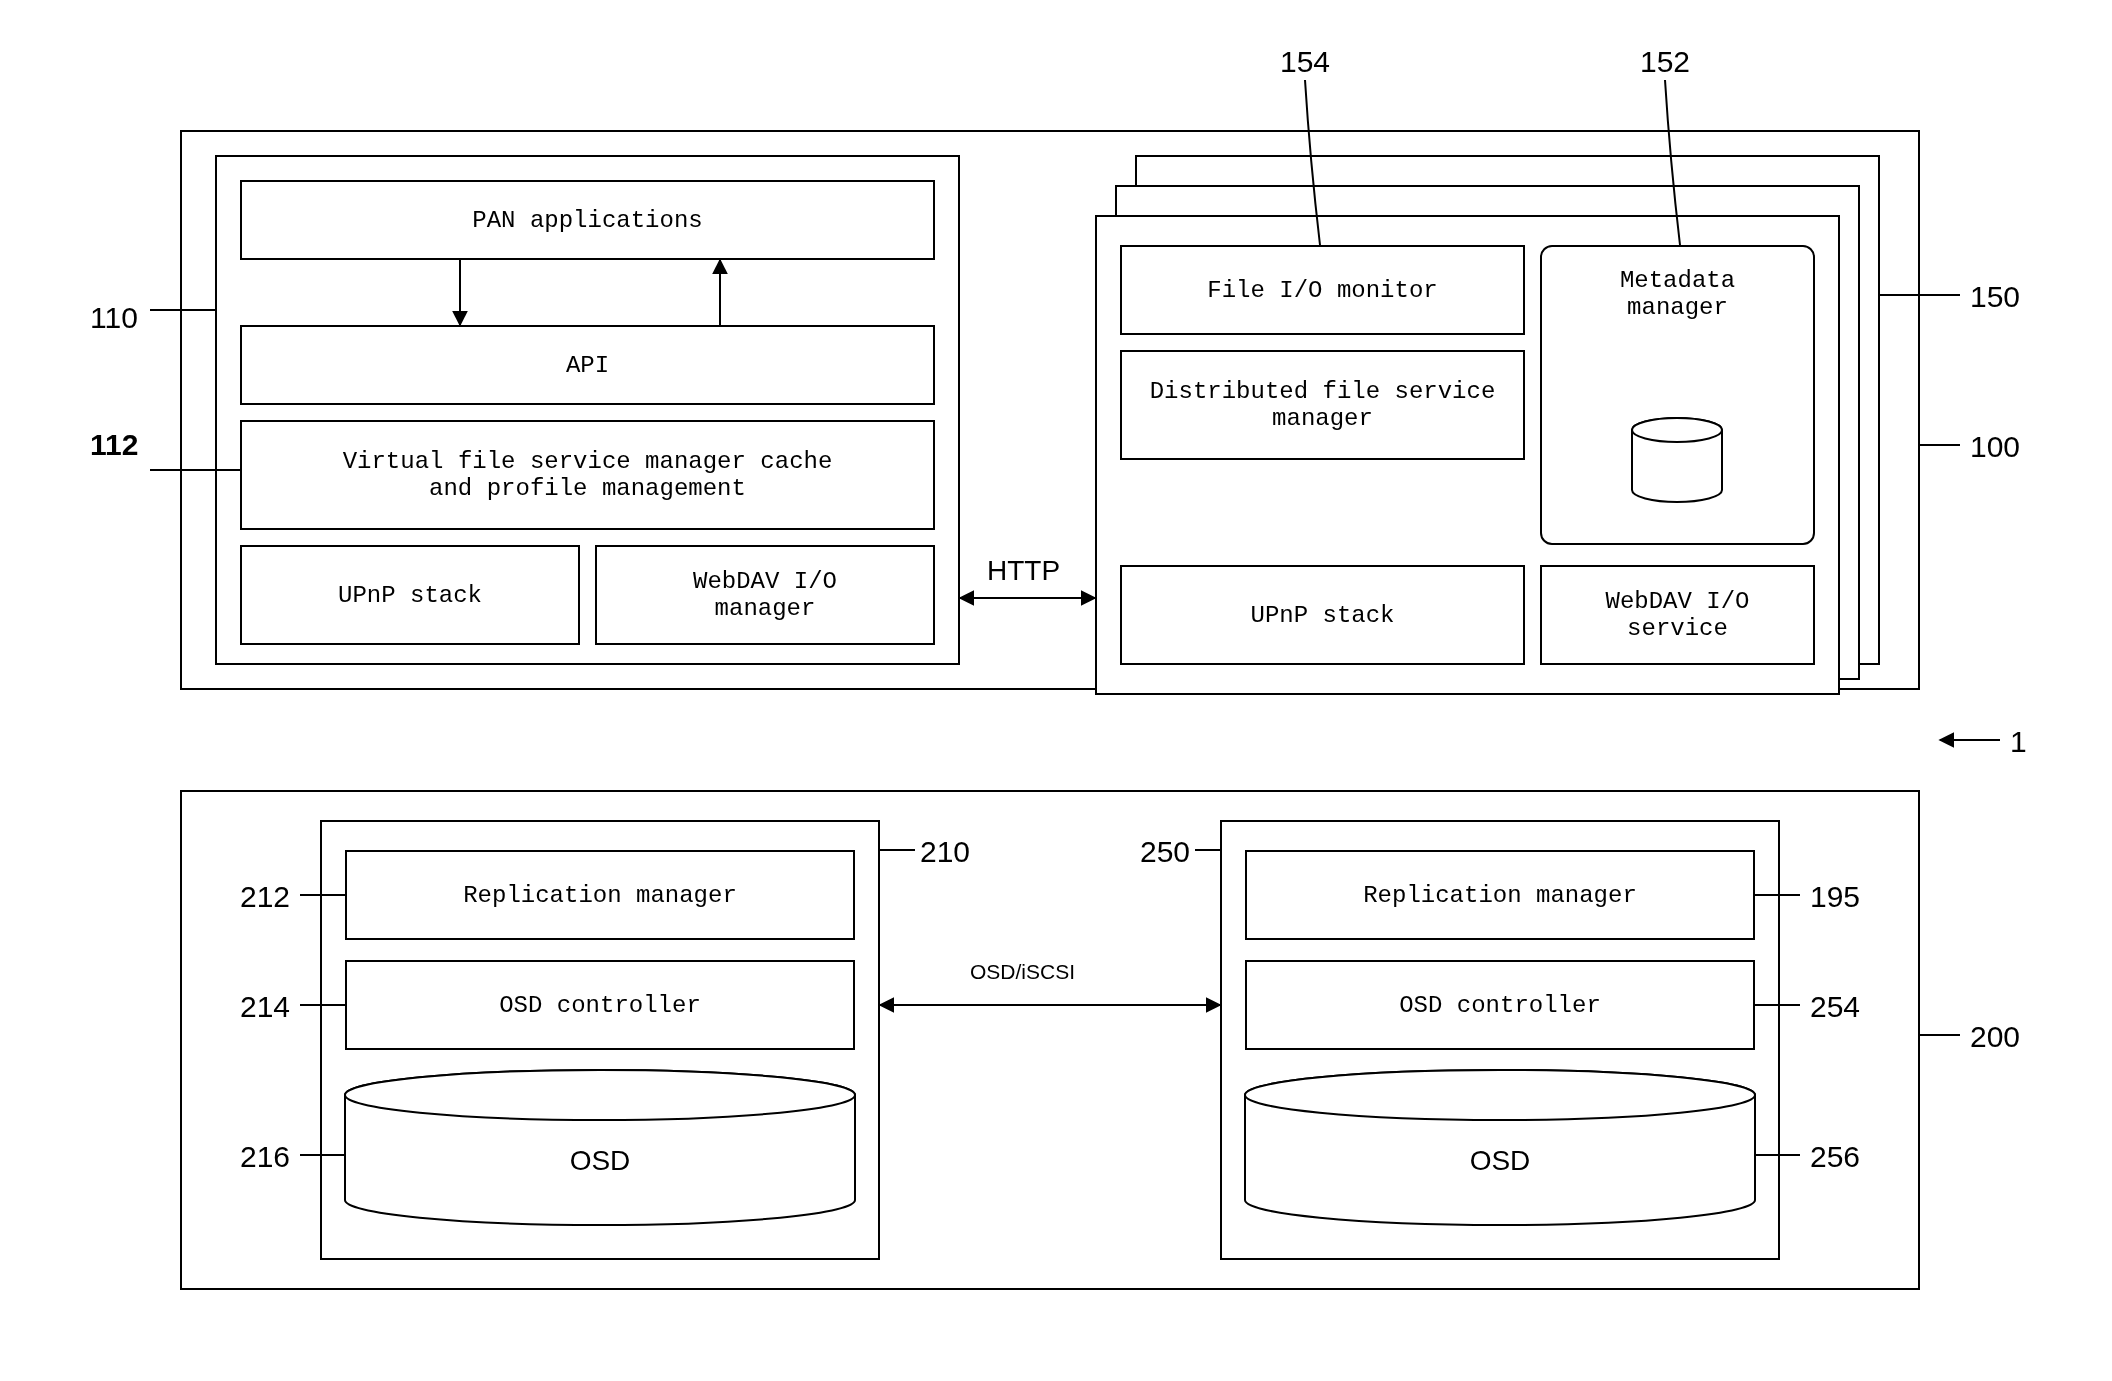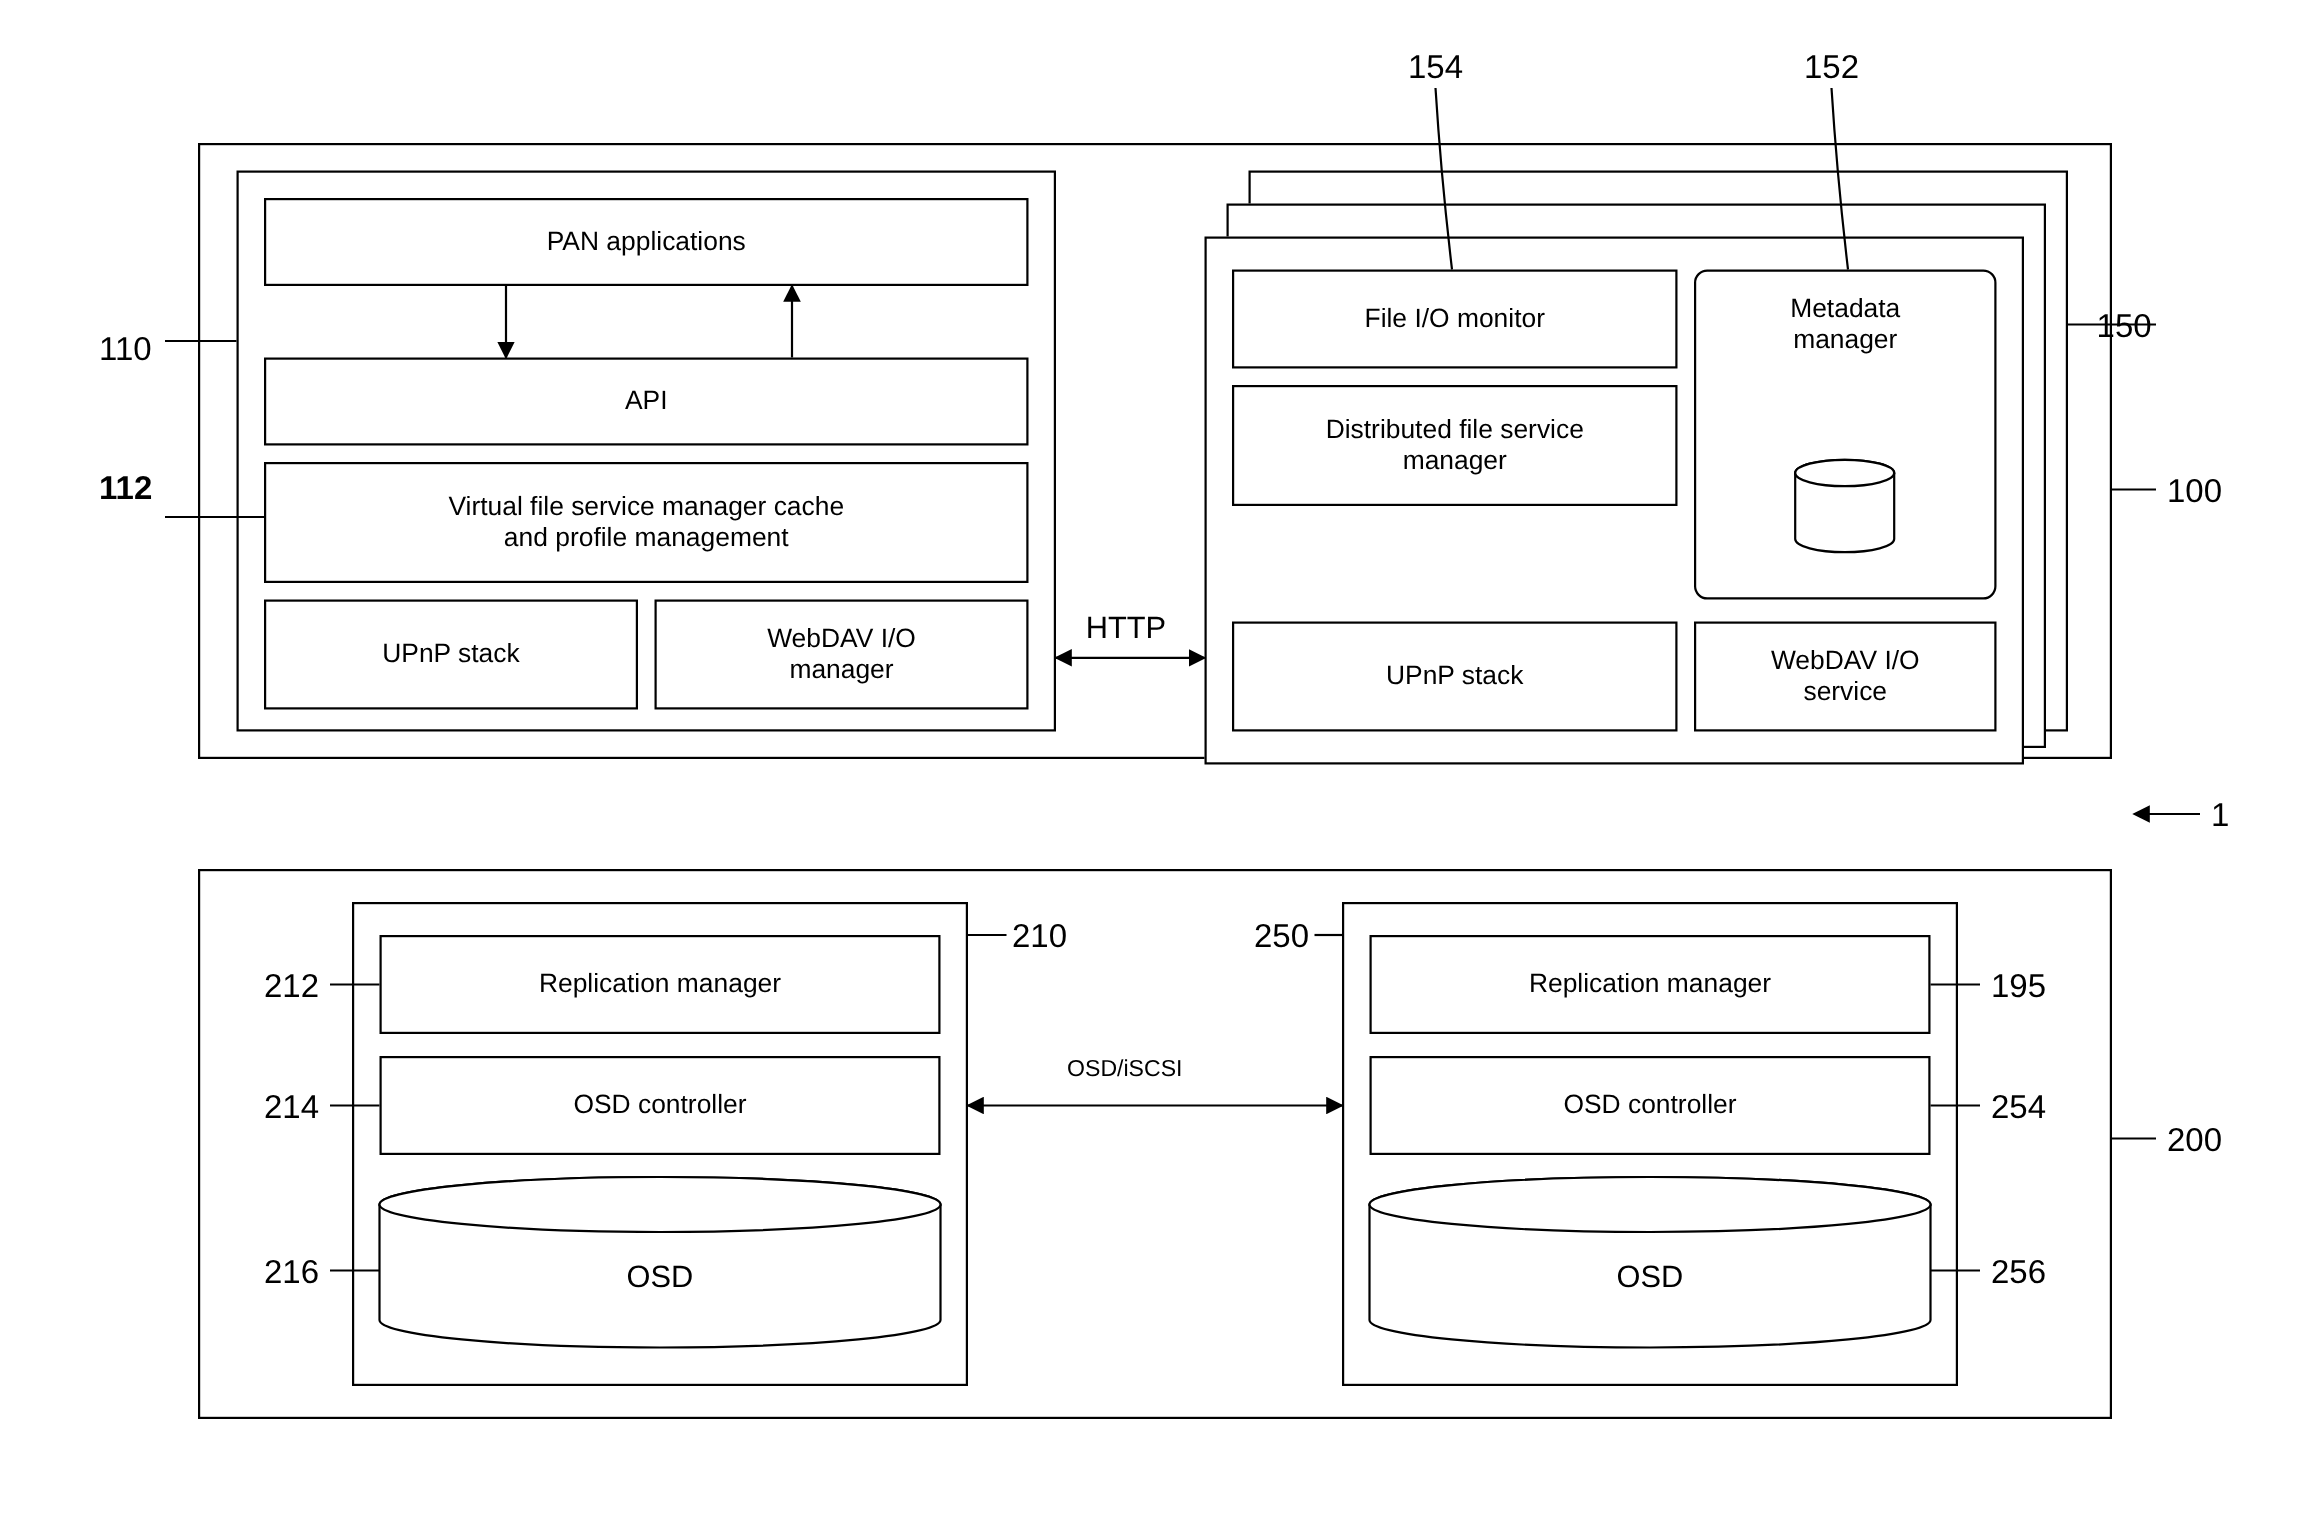--- a/index.html
+++ b/index.html
@@ -12,20 +12,21 @@
       height: 1381px;
     }
     .box {
       position: absolute;
       border: 2px solid #000;
       background: #fff;
       display: flex;
       align-items: center;
       justify-content: center;
       text-align: center;
+      font-family: Liberation Mono, monospace;
     }
     .label {
       position: absolute;
       font-size: 30px;
     }
     svg.overlay {
       position: absolute;
       top: 0; left: 0;
       width: 2112px;
       height: 1381px;
@@ -107,21 +108,21 @@
 <div class="box" style="left:1245px; top:960px; width:510px; height:90px;">
   <span>OSD controller</span>
 </div>
 
 <div class="label" style="left:970px; top:960px; font-size:21px;">OSD/iSCSI</div>
 
 <div class="label" style="left:90px; top:301px;">110</div>
 <div class="label" style="left:90px; top:428px;font-weight:bold;">112</div>
 <div class="label" style="left:1280px; top:45px;">154</div>
 <div class="label" style="left:1640px; top:45px;">152</div>
-<div class="label" style="left:1906px; top:280px;">150</div>
+<div class="label" style="left:1970px; top:280px;">150</div>
 <div class="label" style="left:1970px; top:430px;">100</div>
 <div class="label" style="left:2010px; top:725px;">1</div>
 <div class="label" style="left:920px; top:835px;">210</div>
 <div class="label" style="left:240px; top:880px;">212</div>
 <div class="label" style="left:240px; top:990px;">214</div>
 <div class="label" style="left:240px; top:1140px;">216</div>
 <div class="label" style="left:1140px; top:835px;">250</div>
 <div class="label" style="left:1810px; top:880px;">195</div>
 <div class="label" style="left:1810px; top:990px;">254</div>
 <div class="label" style="left:1810px; top:1140px;">256</div>

